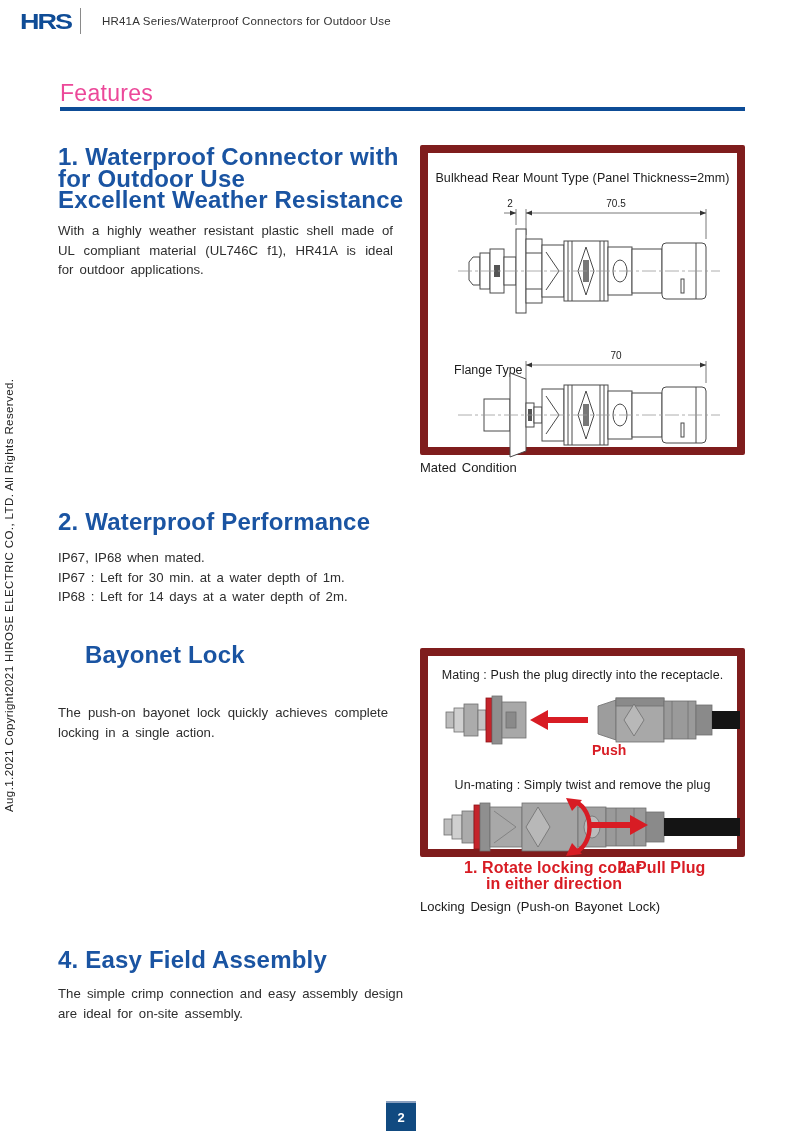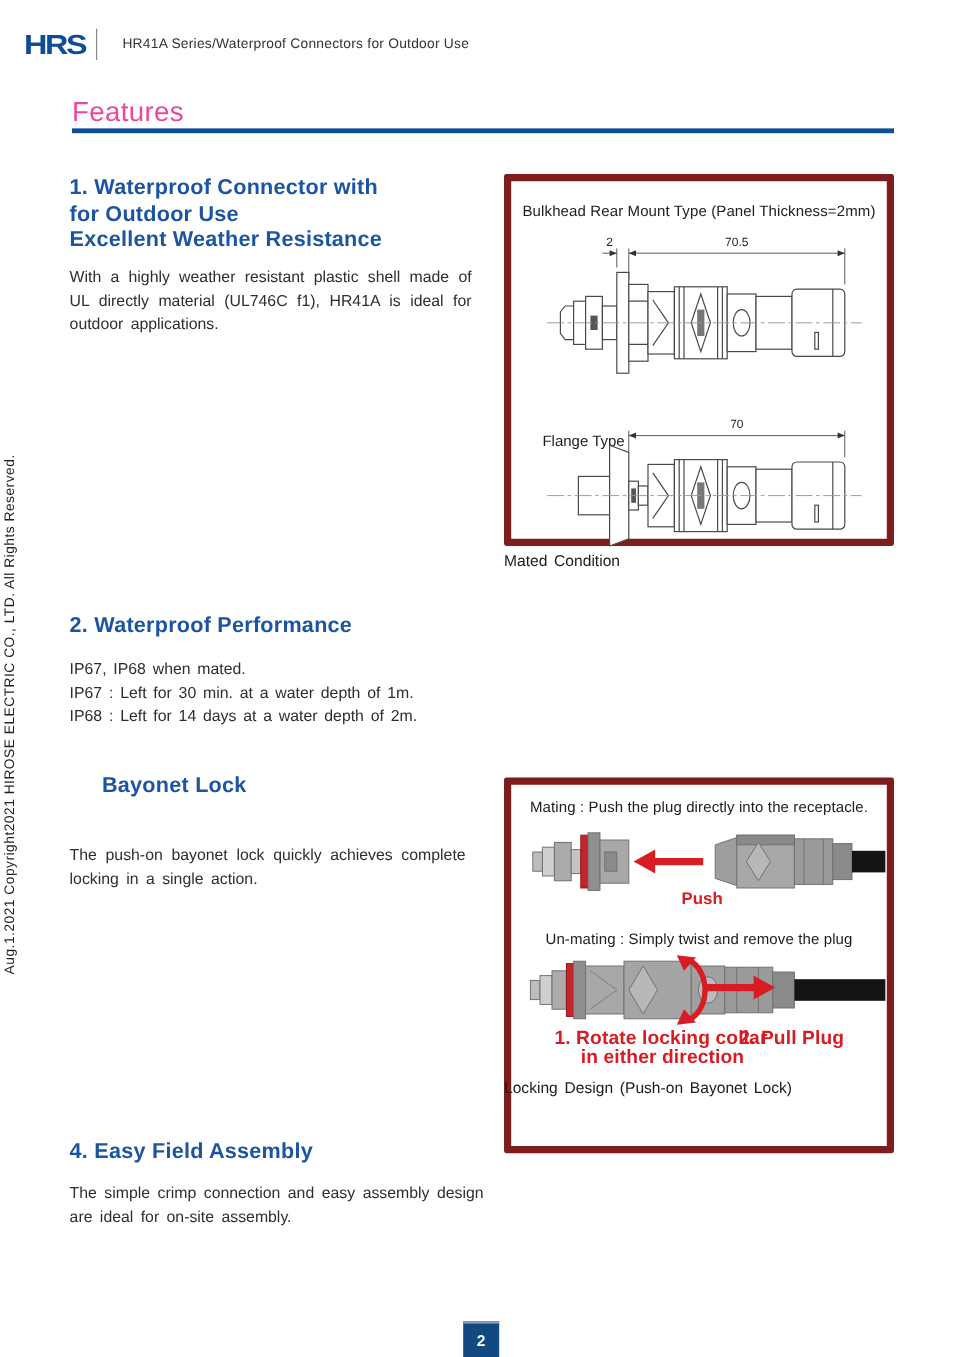--- a/index.html
+++ b/index.html
@@ -1,42 +1,42 @@
 <!DOCTYPE html>
 <html><head>
 <meta charset="utf-8">
 <style>
   html,body { margin:0; padding:0; background:#fff; }
   .page {
     position:relative; width:800px; height:1131px; background:#ffffff;
     font-family:"Liberation Sans", sans-serif; overflow:hidden; color:#2e2e2e;
   }
   
-  .header { position:absolute; left:20px; top:22px; display:flex; align-items:center; height:30px;text-align:right; }
+  .header { position:absolute; left:20px; top:6px; display:flex; align-items:center; height:30px;text-align:right; }
   .logo {
     color:#0f4c96; font-weight:bold; font-size:27px; letter-spacing:-2px;
     transform:scaleY(0.85); line-height:1;
   }
   .header-divider { width:1px; height:26px; background:#8a8a8a; margin:0 11px 0 9px; }
   .doc-title { font-size:11.5px; color:#333; letter-spacing:0.2px;padding-left:10px; }
 
   
   .features-title { position:absolute; left:60px; top:80px; font-size:23px; color:#ec4899; letter-spacing:0.3px; }
   .features-rule { position:absolute; left:60px; top:107px; width:685px; height:4px; background:#0d4c96; }
 
   
-  .sec-heading { position:absolute; color:#1a54a2; font-size:18px; font-weight:bold; letter-spacing:0.2px; line-height:21.5px; }
+  .sec-heading { position:absolute; color:#1a54a2; font-size:24px; font-weight:bold; letter-spacing:0.2px; line-height:21.5px; }
   .sec-body { position:absolute; font-size:13.2px; line-height:19.5px; color:#2e2e2e; text-align:justify; word-spacing:2.5px; }
   .sec-body-lines div { font-size:13.2px; line-height:19.5px; color:#2e2e2e; word-spacing:2px; }
   .indent2 { padding-left:27px; }
 
   
-  .fig-box { position:absolute; left:420px; width:325px; border:6px solid #7f1d1d; border-radius:2px; background:#fff; box-sizing:border-box; }
+  .fig-box { position:absolute; left:420px; width:325px; border:8px solid #7f1d1d; border-radius:2px; background:#fff; box-sizing:border-box; }
   .box-mated { top:145px; height:310px; }
-  .box-lock  { top:648px; height:313px; }
+  .box-lock  { top:648px; height:209px; }
   .fig-label { position:absolute; width:100%; text-align:center; font-size:12.5px; color:#1c1c1c; letter-spacing:0.1px; }
   .fig-label-left { position:absolute; font-size:12.5px; color:#1c1c1c;margin-top:28px; }
   .fig-caption { position:absolute; font-size:13px; color:#1c1c1c; word-spacing:2px; }
   .red-note { position:absolute; color:#d81c24; font-size:16px; font-weight:bold; letter-spacing:0.1px; }
   .push-note { position:absolute; color:#d81c24; font-size:14px; font-weight:bold; }
 
   svg { display:block; }
   .tech-drawing { position:absolute; }
   .photo-fig { position:absolute; }
 
@@ -68,21 +68,21 @@
   <div class="copyright">Aug.1.2021 Copyright2021 HIROSE ELECTRIC CO., LTD. All Rights Reserved.</div>
 
   <div class="features-title">Features</div>
   <div class="features-rule"></div>
 
   <div class="sec-heading" style="left:58px; top:146px;">
     <div>1. Waterproof Connector with</div>
     <div>for Outdoor Use</div>
     <div>Excellent Weather Resistance</div>
   </div>
-  <div class="sec-body" style="left:58px; top:221px; width:335px;">With a highly weather resistant plastic shell made of UL directly material (UL746C f1), HR41A is ideal for outdoor applications.</div>
+  <div class="sec-body" style="left:58px; top:221px; width:335px;">With a highly weather resistant plastic shell made of UL compliant material (UL746C f1), HR41A is ideal for outdoor applications.</div>
 
   <div class="fig-box box-mated">
     <div class="fig-label" style="top:18px;">Bulkhead Rear Mount Type (Panel Thickness=2mm)</div>
 
     <svg class="tech-drawing" style="left:26px; top:44px;" width="270" height="118" viewBox="0 0 270 118">
       <defs>
         <g id="mated-body" stroke="#4a4a4a" stroke-width="1" fill="#ffffff">
           <rect x="0" y="-26" width="22" height="52"></rect>
           <path d="M4,-19 L17,0 L4,19" fill="none"></path>
           <rect x="22" y="-30" width="44" height="60"></rect>
@@ -188,21 +188,21 @@
         <rect x="178" y="10" width="48" height="44" fill="#a8a8a8"></rect>
         <rect x="178" y="10" width="48" height="8" fill="#8a8a8a"></rect>
         <path d="M196,16 L206,32 L196,48 L186,32 Z" fill="#b8b8b8"></path>
         <rect x="226" y="13" width="32" height="38" fill="#9a9a9a"></rect>
         <line x1="234" y1="13" x2="234" y2="51"></line>
         <line x1="250" y1="13" x2="250" y2="51"></line>
         <rect x="258" y="17" width="16" height="30" fill="#8a8a8a"></rect>
         <rect x="274" y="23" width="28" height="18" fill="#141414" stroke="none"></rect>
       </g>
     </svg>
-    <div class="push-note" style="left:94px; top:86px;padding-left:48px;">Push</div>
+    <div class="push-note" style="left:116px; top:86px;padding-left:48px;">Push</div>
 
     <div class="fig-label" style="top:122px;">Un-mating : Simply twist and remove the plug</div>
 
     <svg class="photo-fig" style="left:10px; top:139px;" width="302" height="64" viewBox="0 0 302 64">
       <g stroke="#6f6f6f" stroke-width="0.8">
         <rect x="6" y="24" width="8" height="16" fill="#bdbdbd"></rect>
         <rect x="14" y="20" width="10" height="24" fill="#cfcfcf"></rect>
         <rect x="24" y="16" width="12" height="32" fill="#ababab"></rect>
         <rect x="36" y="10" width="6" height="44" fill="#c4242b" stroke="#8e1218"></rect>
         <rect x="42" y="8" width="10" height="48" fill="#8f8f8f"></rect>

